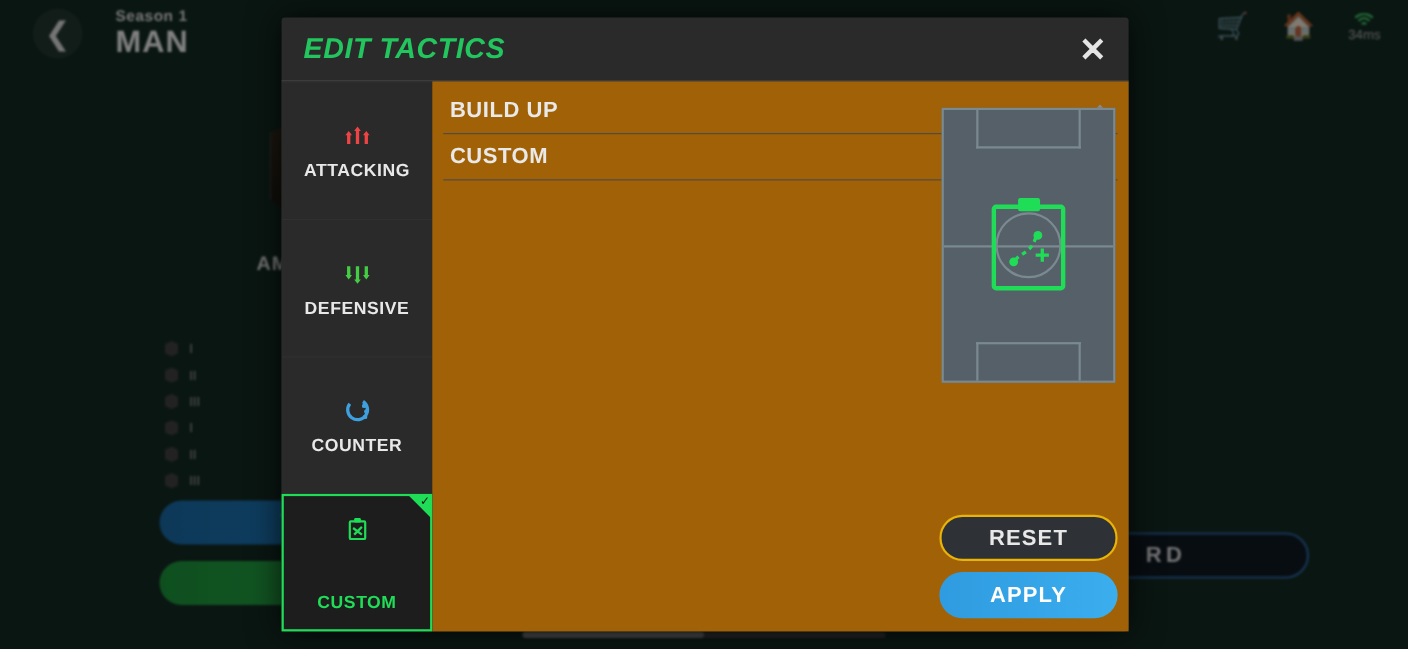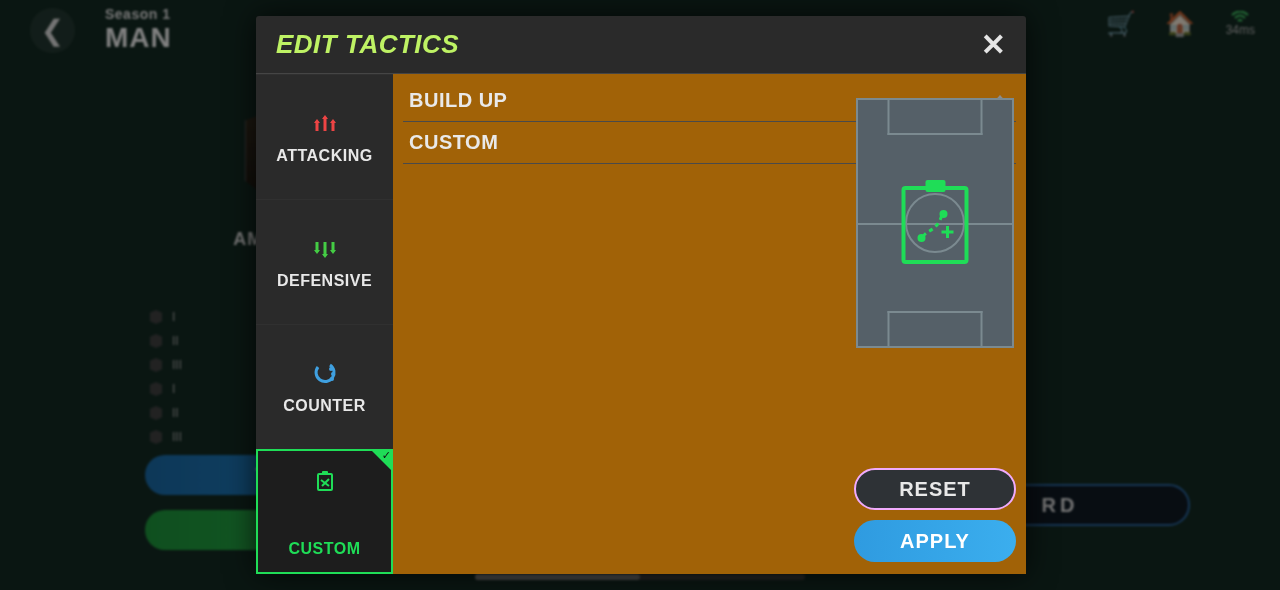--- a/index.html
+++ b/index.html
@@ -29,21 +29,21 @@
 
   .right-list { position: absolute; right: 150px; top: 90px; width: 200px; }
   .right-item { display:flex; flex-direction:column; padding: 4px 0; }
   .right-item .t { font-size: 16px; font-weight: bold; color: #e5e5e5; letter-spacing: 0.5px; }
   .right-item .v { font-size: 16px; font-weight: bold; color: #e5e5e5; }
   .play-btn-r { margin-top:12px; width: 260px; height: 42px; border-radius: 21px; background: #0f1a24; border: 2px solid #2c6aa8; display:flex; align-items:center; justify-content:center; font-size: 20px; font-weight: bold; letter-spacing: 4px; color:#e5e5e5; }
 
   
   .modal { position: absolute; left: 256px; top: 16px; width: 770px; height: 558px; background: #2a2a2a; border-radius: 3px; box-shadow: 0 0 30px rgba(0,0,0,0.7); display: flex; flex-direction: column; }
   .modal-header { height: 58px; display: flex; align-items: center; justify-content: space-between; padding: 0 20px; border-bottom: 1px solid #454545; }
-  .modal-title { font-size: 26px; font-weight: 900; font-style: italic; letter-spacing: 0.5px; color: #bef264; }
+  .modal-title { font-size: 26px; font-weight: 900; font-style: italic; letter-spacing: 0.5px; color: #22c55e; }
   .close-btn { font-size: 30px; color: #e5e5e5; cursor: pointer; font-weight: bold; }
   .modal-body { flex: 1; display: flex; }
   .side-tabs { width: 137px; display: flex; flex-direction: column; background: #2a2a2a; }
   .side-tab { flex: 1; display: flex; flex-direction: column; align-items: center; justify-content: center; gap: 8px; cursor: pointer; position: relative; border-top: 1px solid rgba(255,255,255,0.03); }
   .side-tab svg { width: 30px; height: 30px; }
   .side-tab .lbl { font-size: 16px; font-weight: bold; letter-spacing: 0.5px; color: #e8e8e8; }
   .side-tab.active { background: #1d1d1d; outline: 2px solid #1fdd57; outline-offset: -2px; gap: 44px; }
   .side-tab.active .lbl { color: #1fdd57; }
   .side-tab .check { position: absolute; right: 0; top: 0; width: 22px; height: 22px; background: #1fdd57; clip-path: polygon(100% 0, 100% 100%, 0 0); }
   .side-tab .check::after { content: "✓"; position: absolute; right: 2px; top: -1px; font-size: 11px; color: #111; }
@@ -57,21 +57,21 @@
   .pitch { position: absolute; right: 12px; top: 82px; width: 158px; height: 250px; border: 2px solid #7b8a90; background: #556068; }
   .pitch .center-line { position: absolute; top: 50%; left: 0; right: 0; height: 2px; background: #7b8a90; }
   .pitch .center-circle { position: absolute; top: 50%; left: 50%; width: 60px; height: 60px; border: 2px solid #7b8a90; border-radius: 50%; transform: translate(-50%,-50%); }
   .pitch .box { position: absolute; left: 50%; transform: translateX(-50%); width: 95px; height: 35px; border-left: 2px solid #7b8a90; border-right: 2px solid #7b8a90; }
   .pitch .box.top { top: 0; border-bottom: 2px solid #7b8a90; }
   .pitch .box.bot { bottom: 0; border-top: 2px solid #7b8a90; }
   .clipboard { position: absolute; top: 50%; left: 50%; width: 75px; height: 86px; transform: translate(-50%,-50%); }
 
   .modal-footer { position: absolute; right: 10px; bottom: 12px; display: flex; flex-direction: column; gap: 10px; }
   .btn-reset, .btn-apply { width: 162px; height: 42px; border-radius: 21px; display:flex; align-items:center; justify-content:center; font-size: 20px; font-weight: bold; letter-spacing: 1px; cursor: pointer; }
-  .btn-reset { background: #2e3236; border: 2px solid #f0abfc; color: #e8e8e8; }
+  .btn-reset { background: #2e3236; border: 2px solid #eab308; color: #e8e8e8; }
   .btn-apply { background: linear-gradient(90deg,#2f9be0,#3baeee); color: #fff; }
   .scroll-ind { position:absolute; bottom:10px; left:50%; transform:translateX(-50%); width:330px; height:6px; background:#444; border-radius:3px; }
   .scroll-ind .th { width:50%; height:100%; background:#888; border-radius:3px; }
 </style>
 </head>
 <body>
 
 <div class="bg-layer">
   <div class="top-bar">
     <div class="back-btn">❮</div>

